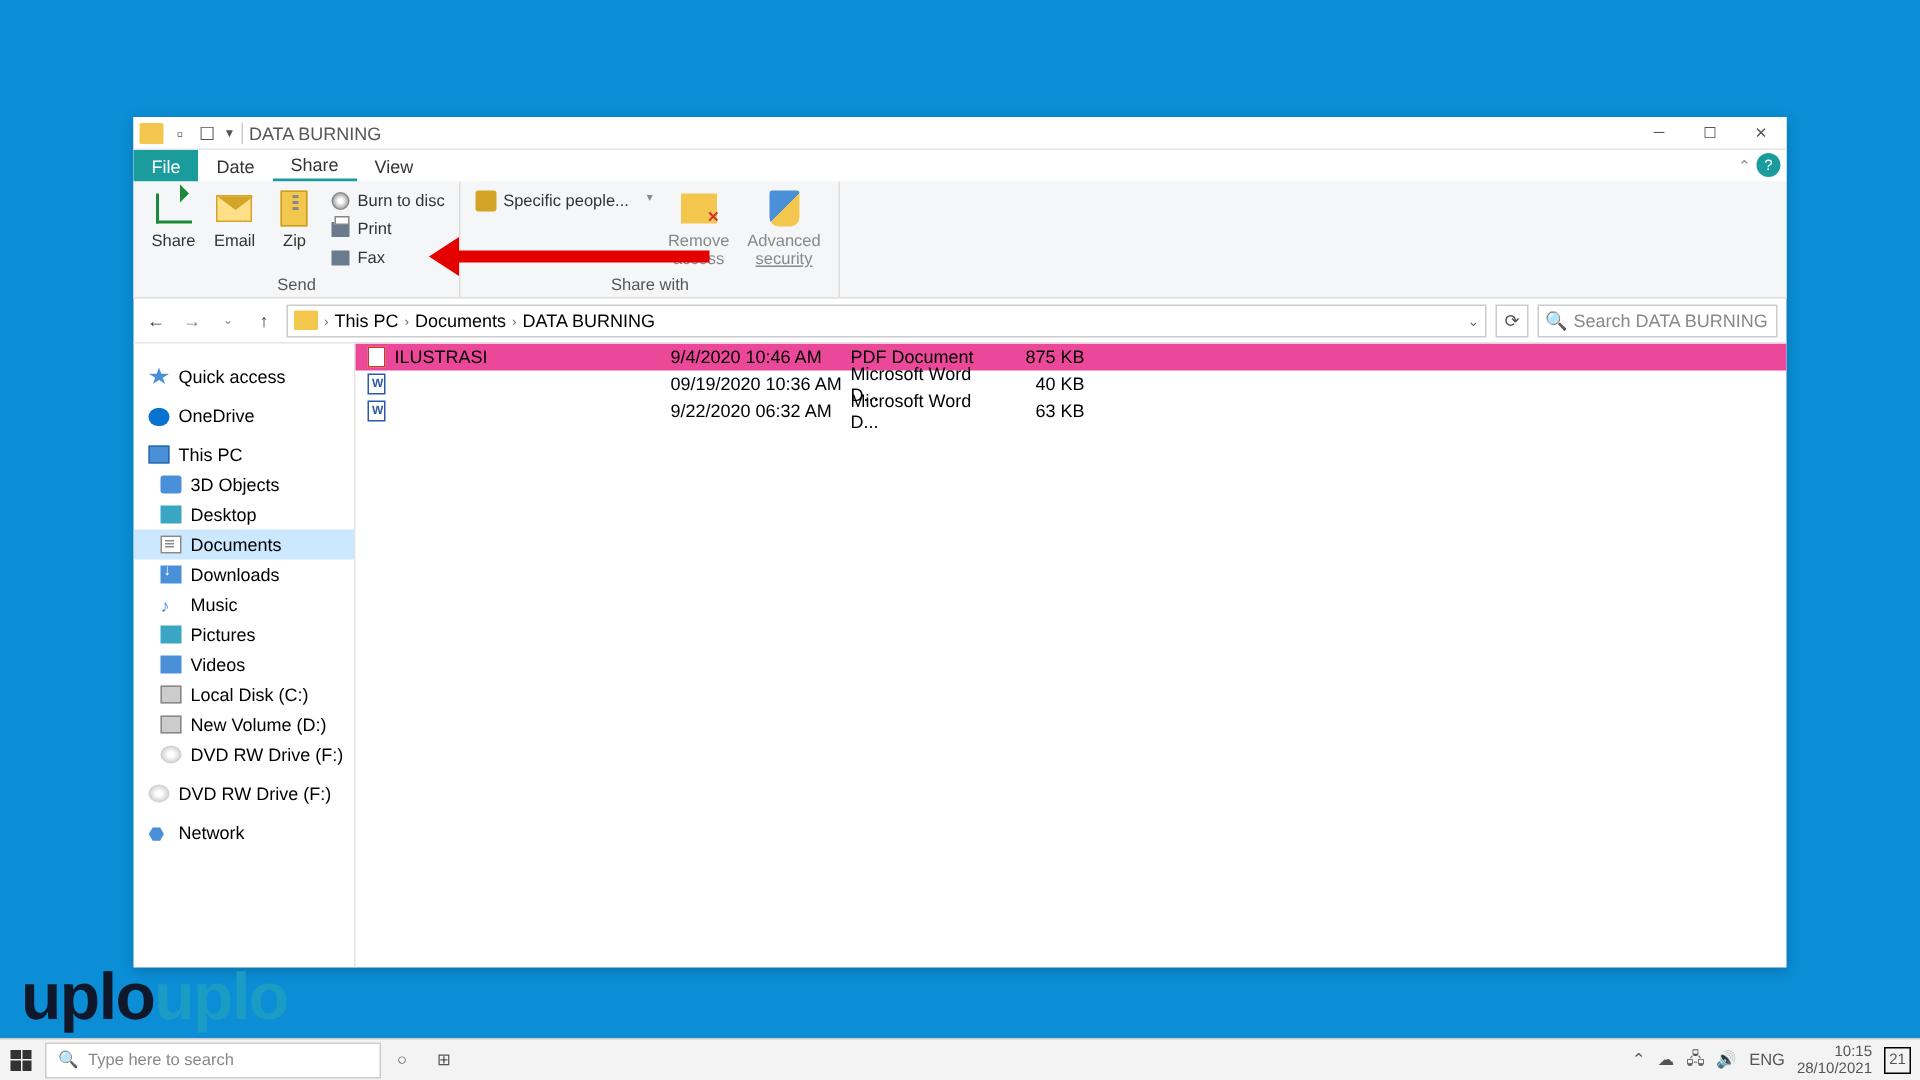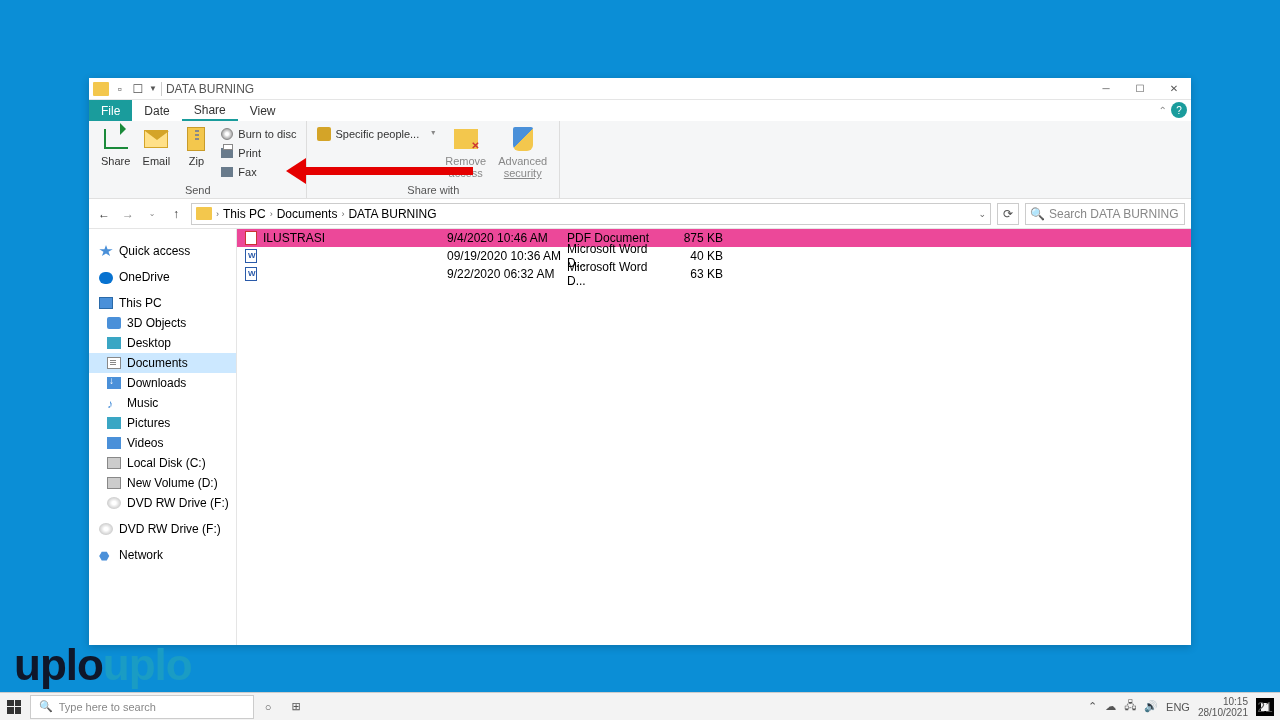--- a/index.html
+++ b/index.html
@@ -120,21 +120,21 @@
 
 .taskbar { position: absolute; left: 0; bottom: 0; width: 1280px; height: 28px; background: #f3f3f3; border-top: 1px solid #ccc; display: flex; align-items: center; font-size: 11px; }
 .taskbar .start { width: 28px; height: 28px; display: flex; align-items: center; justify-content: center; }
 .taskbar .start .sq { width: 14px; height: 14px; display: grid; grid-template: 1fr 1fr / 1fr 1fr; gap: 1px; }
 .taskbar .start .sq div { background: #333; }
 .taskbar .searchbox { width: 224px; height: 24px; background: #fff; border: 1px solid #ccc; display: flex; align-items: center; gap: 6px; padding: 0 8px; color: #888; margin-left: 2px;}
 .taskbar .tb-icon { width: 28px; display: flex; justify-content: center; color: #555; }
 .taskbar .spacer { flex: 1; }
 .taskbar .tray { display: flex; align-items: center; gap: 8px; padding-right: 6px; color: #555; }
 .taskbar .clock { display: flex; flex-direction: column; align-items: flex-end; font-size: 10px; line-height: 11px; }
-.taskbar .notif { width: 18px; height: 18px; border: 5px solid #000000; display:flex; align-items:center; justify-content:center; font-size:14px;}
+.taskbar .notif { width: 18px; height: 18px; border: 1px solid #000000; display:flex; align-items:center; justify-content:center; font-size:10px;}
 </style>
 </head>
 <body>
 
 <div class="window">
 
   <div class="titlebar">
     <div class="ql">
       <div class="folder-ico"></div>
       <div class="qicon">▫</div>

